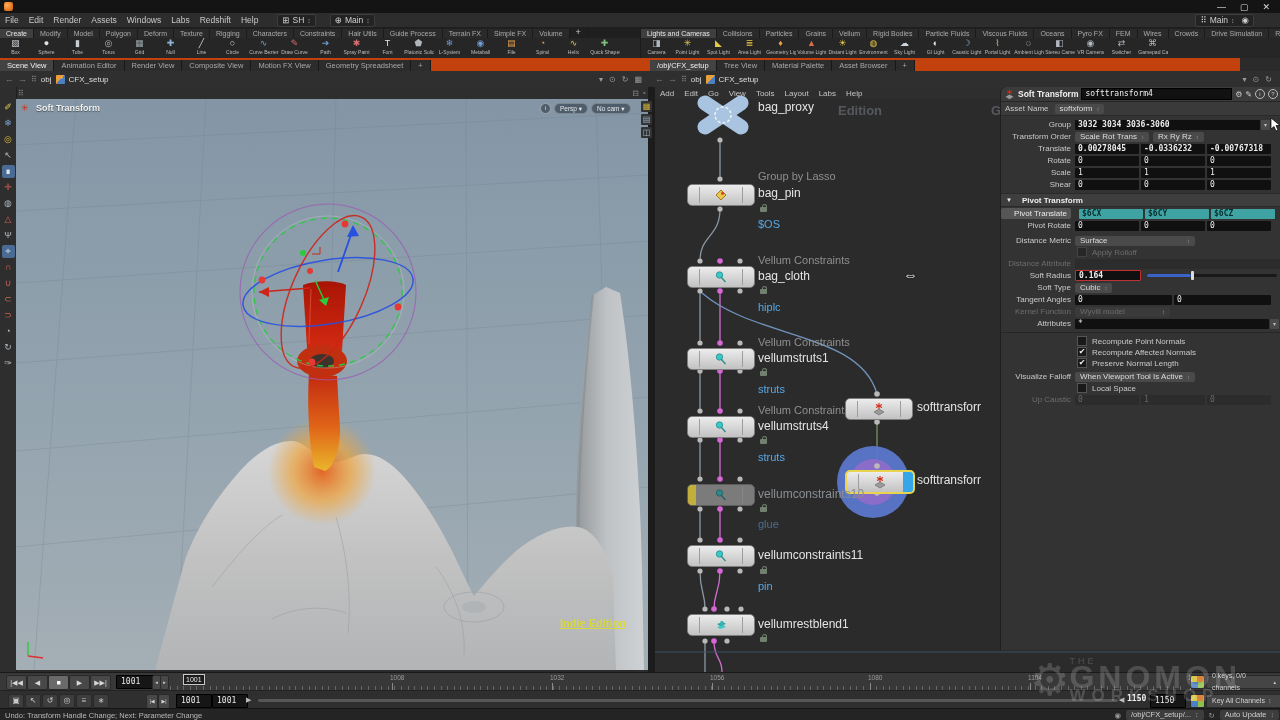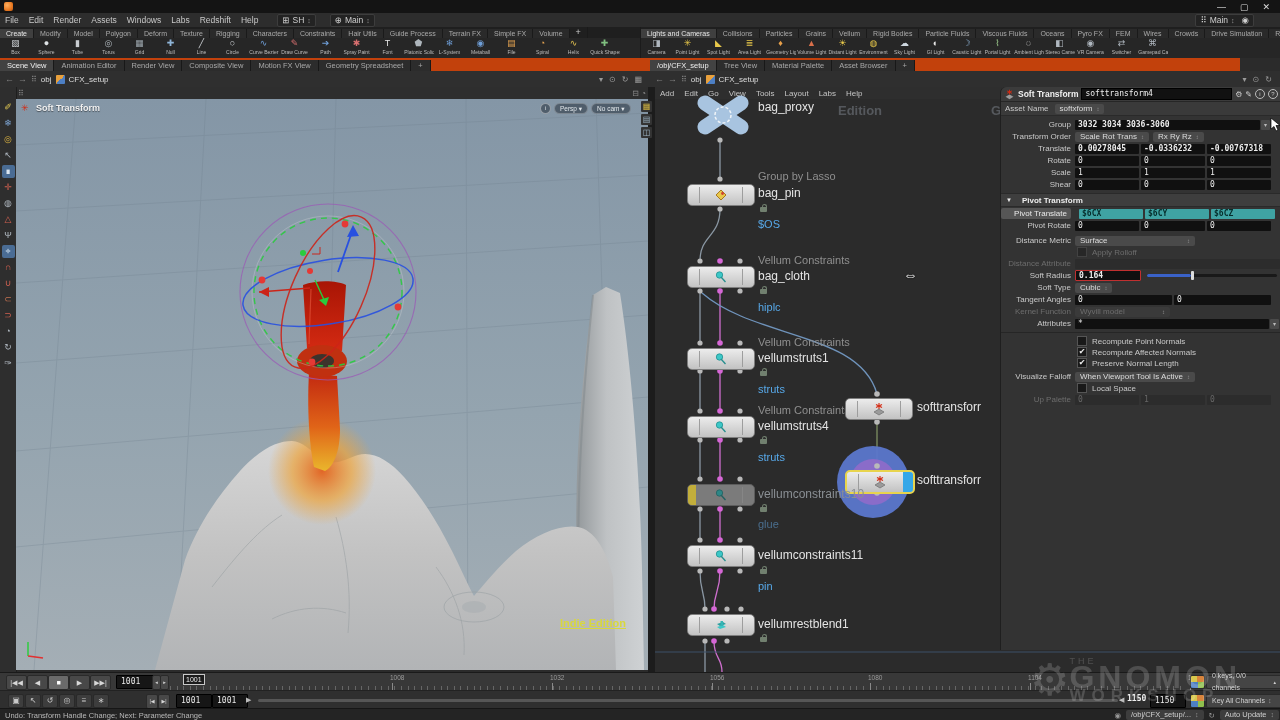--- a/index.html
+++ b/index.html
@@ -1095,21 +1095,21 @@
       <span class="pchip">
         <span>When Viewport Tool Is Active</span>
           <span class="updn">↕</span>
         </span>
     </div>
     <div class="cbrow">
       <span class="cbox"></span>
       <span>Local Space</span>
     </div>
     <div class="prow">
-      <span class="plabel dis">Up Palette</span>
+      <span class="plabel dis">Up Caustic</span>
       <span class="pfield dis w64">0</span>
       <span class="pfield dis w64">1</span>
       <span class="pfield dis w64">0</span>
     </div>
   </div>
 
   <div class="abs" id="pb1">
     <span class="tbtn" style="left:6px;">|◀◀</span>
     <span class="tbtn" style="left:27px;">◀</span>
     <span class="tbtn active" style="left:48px;">■</span>

